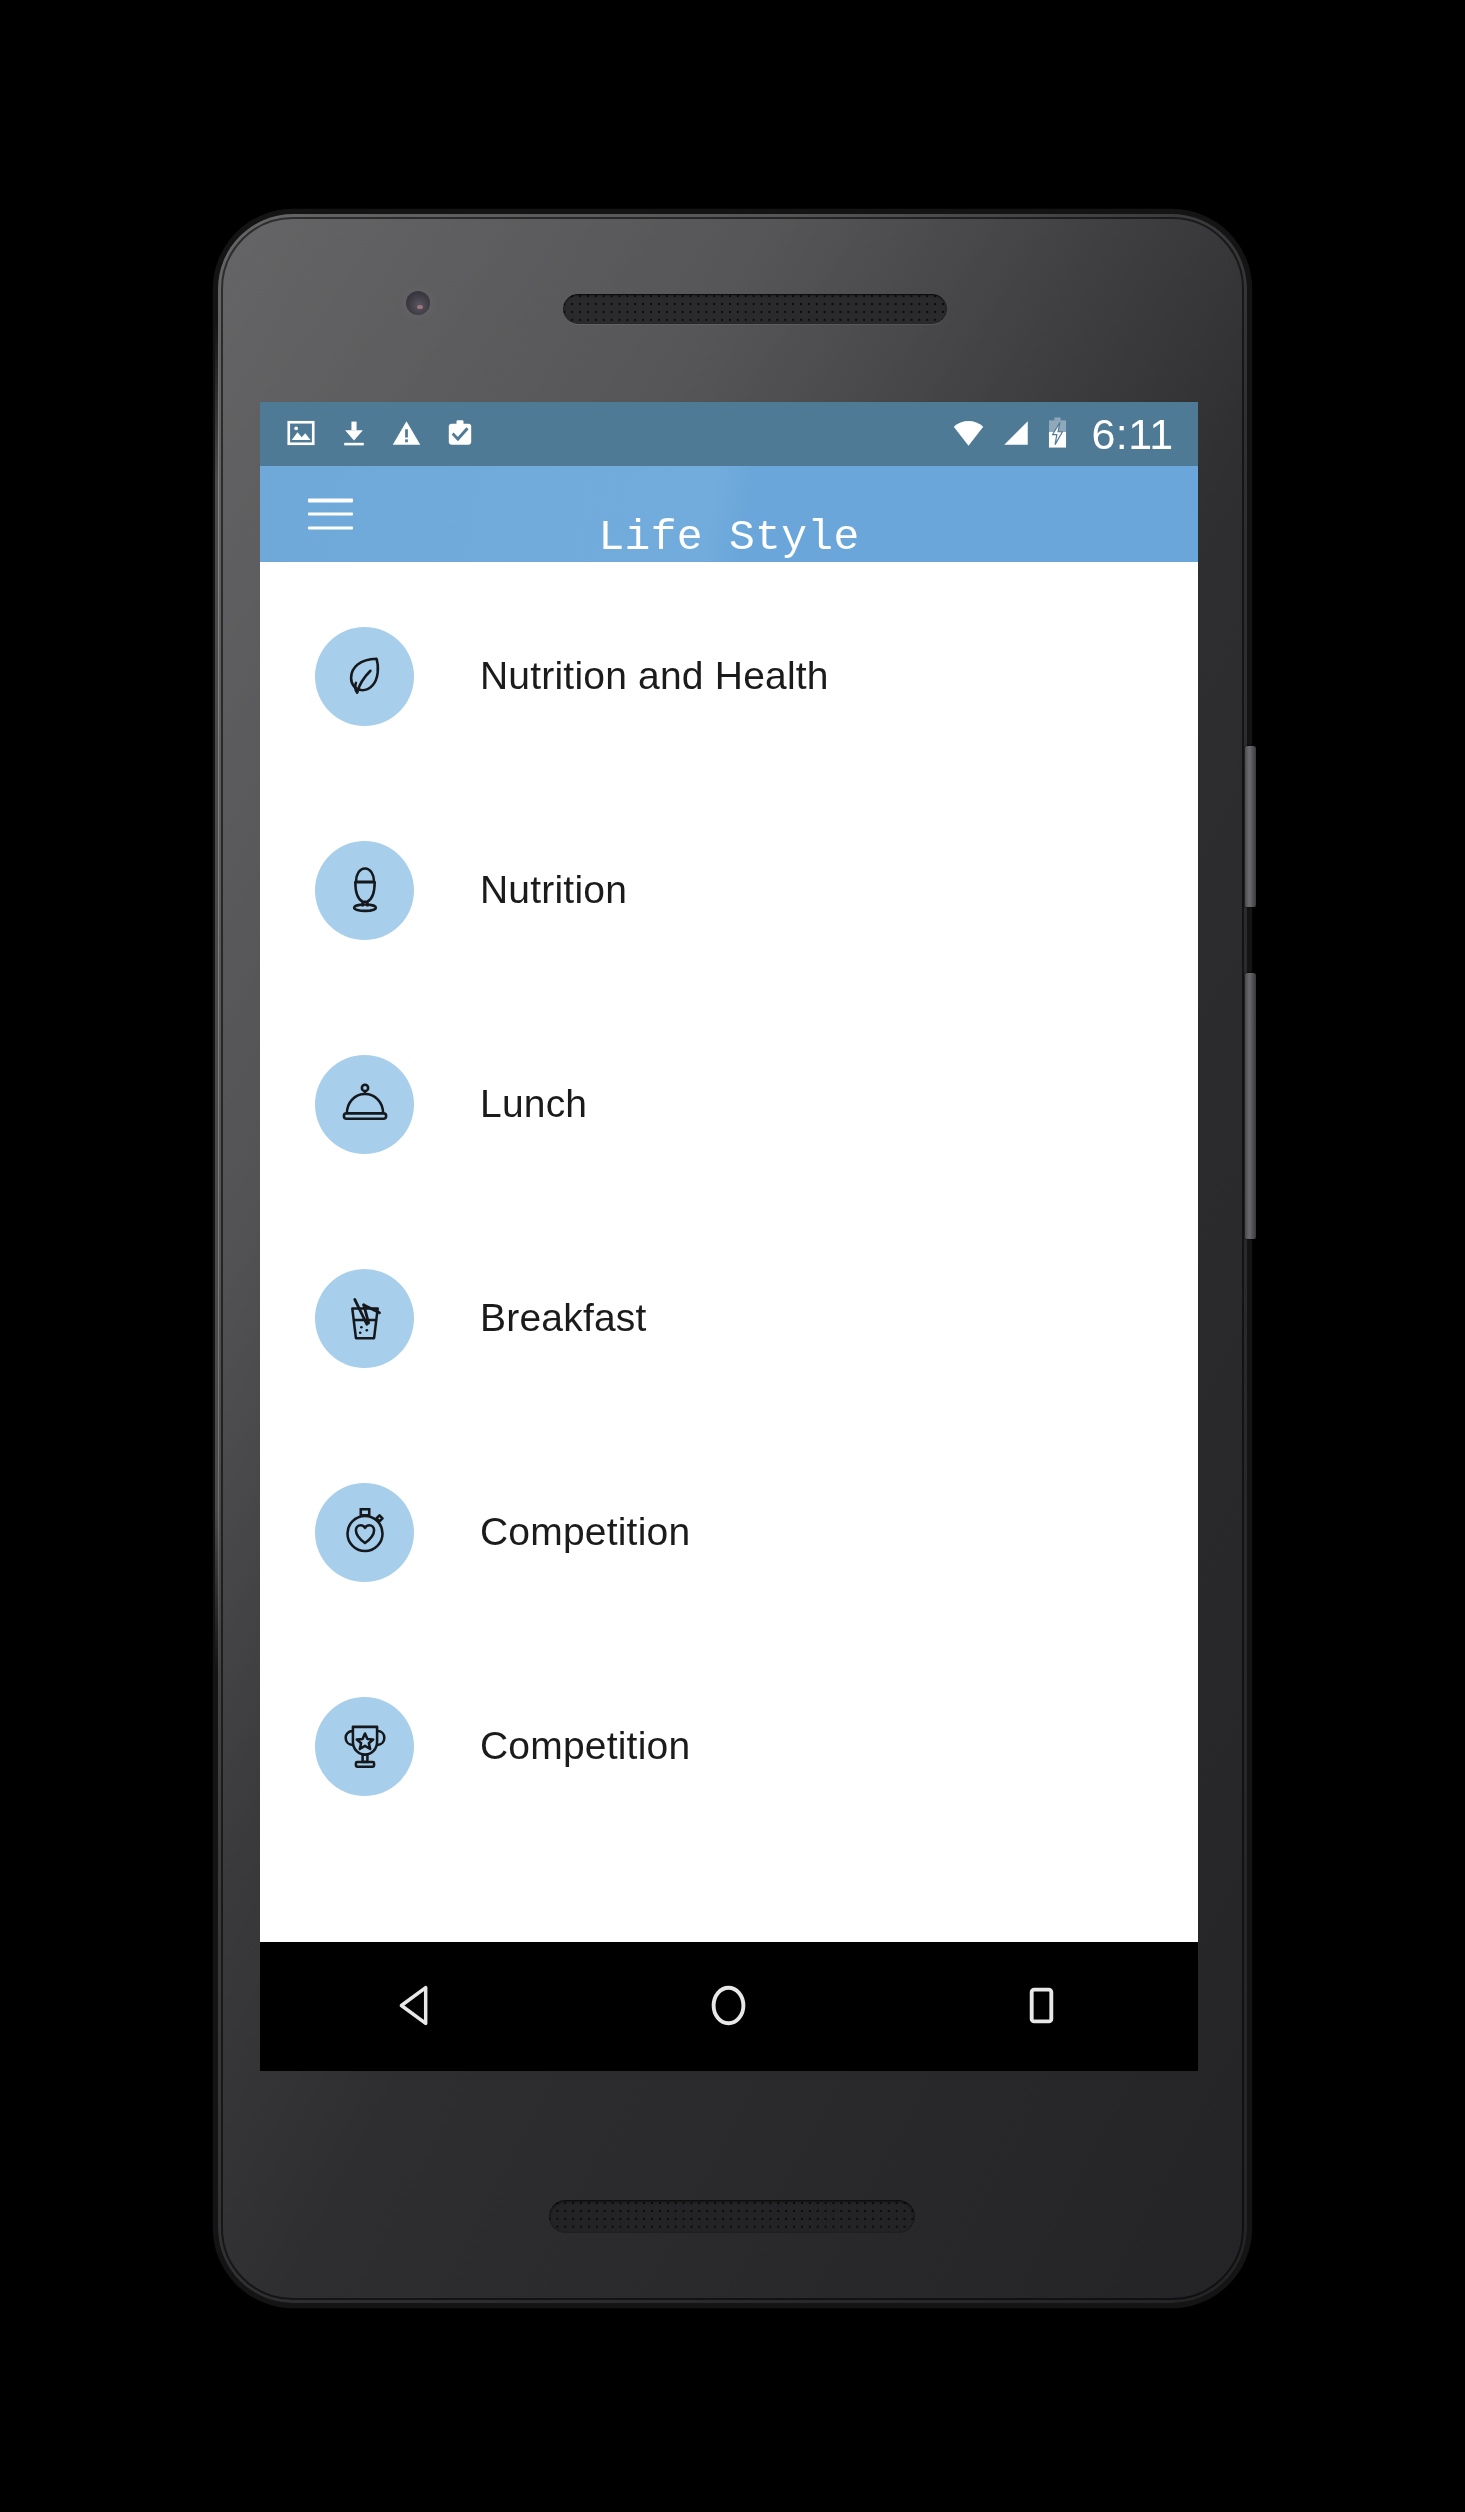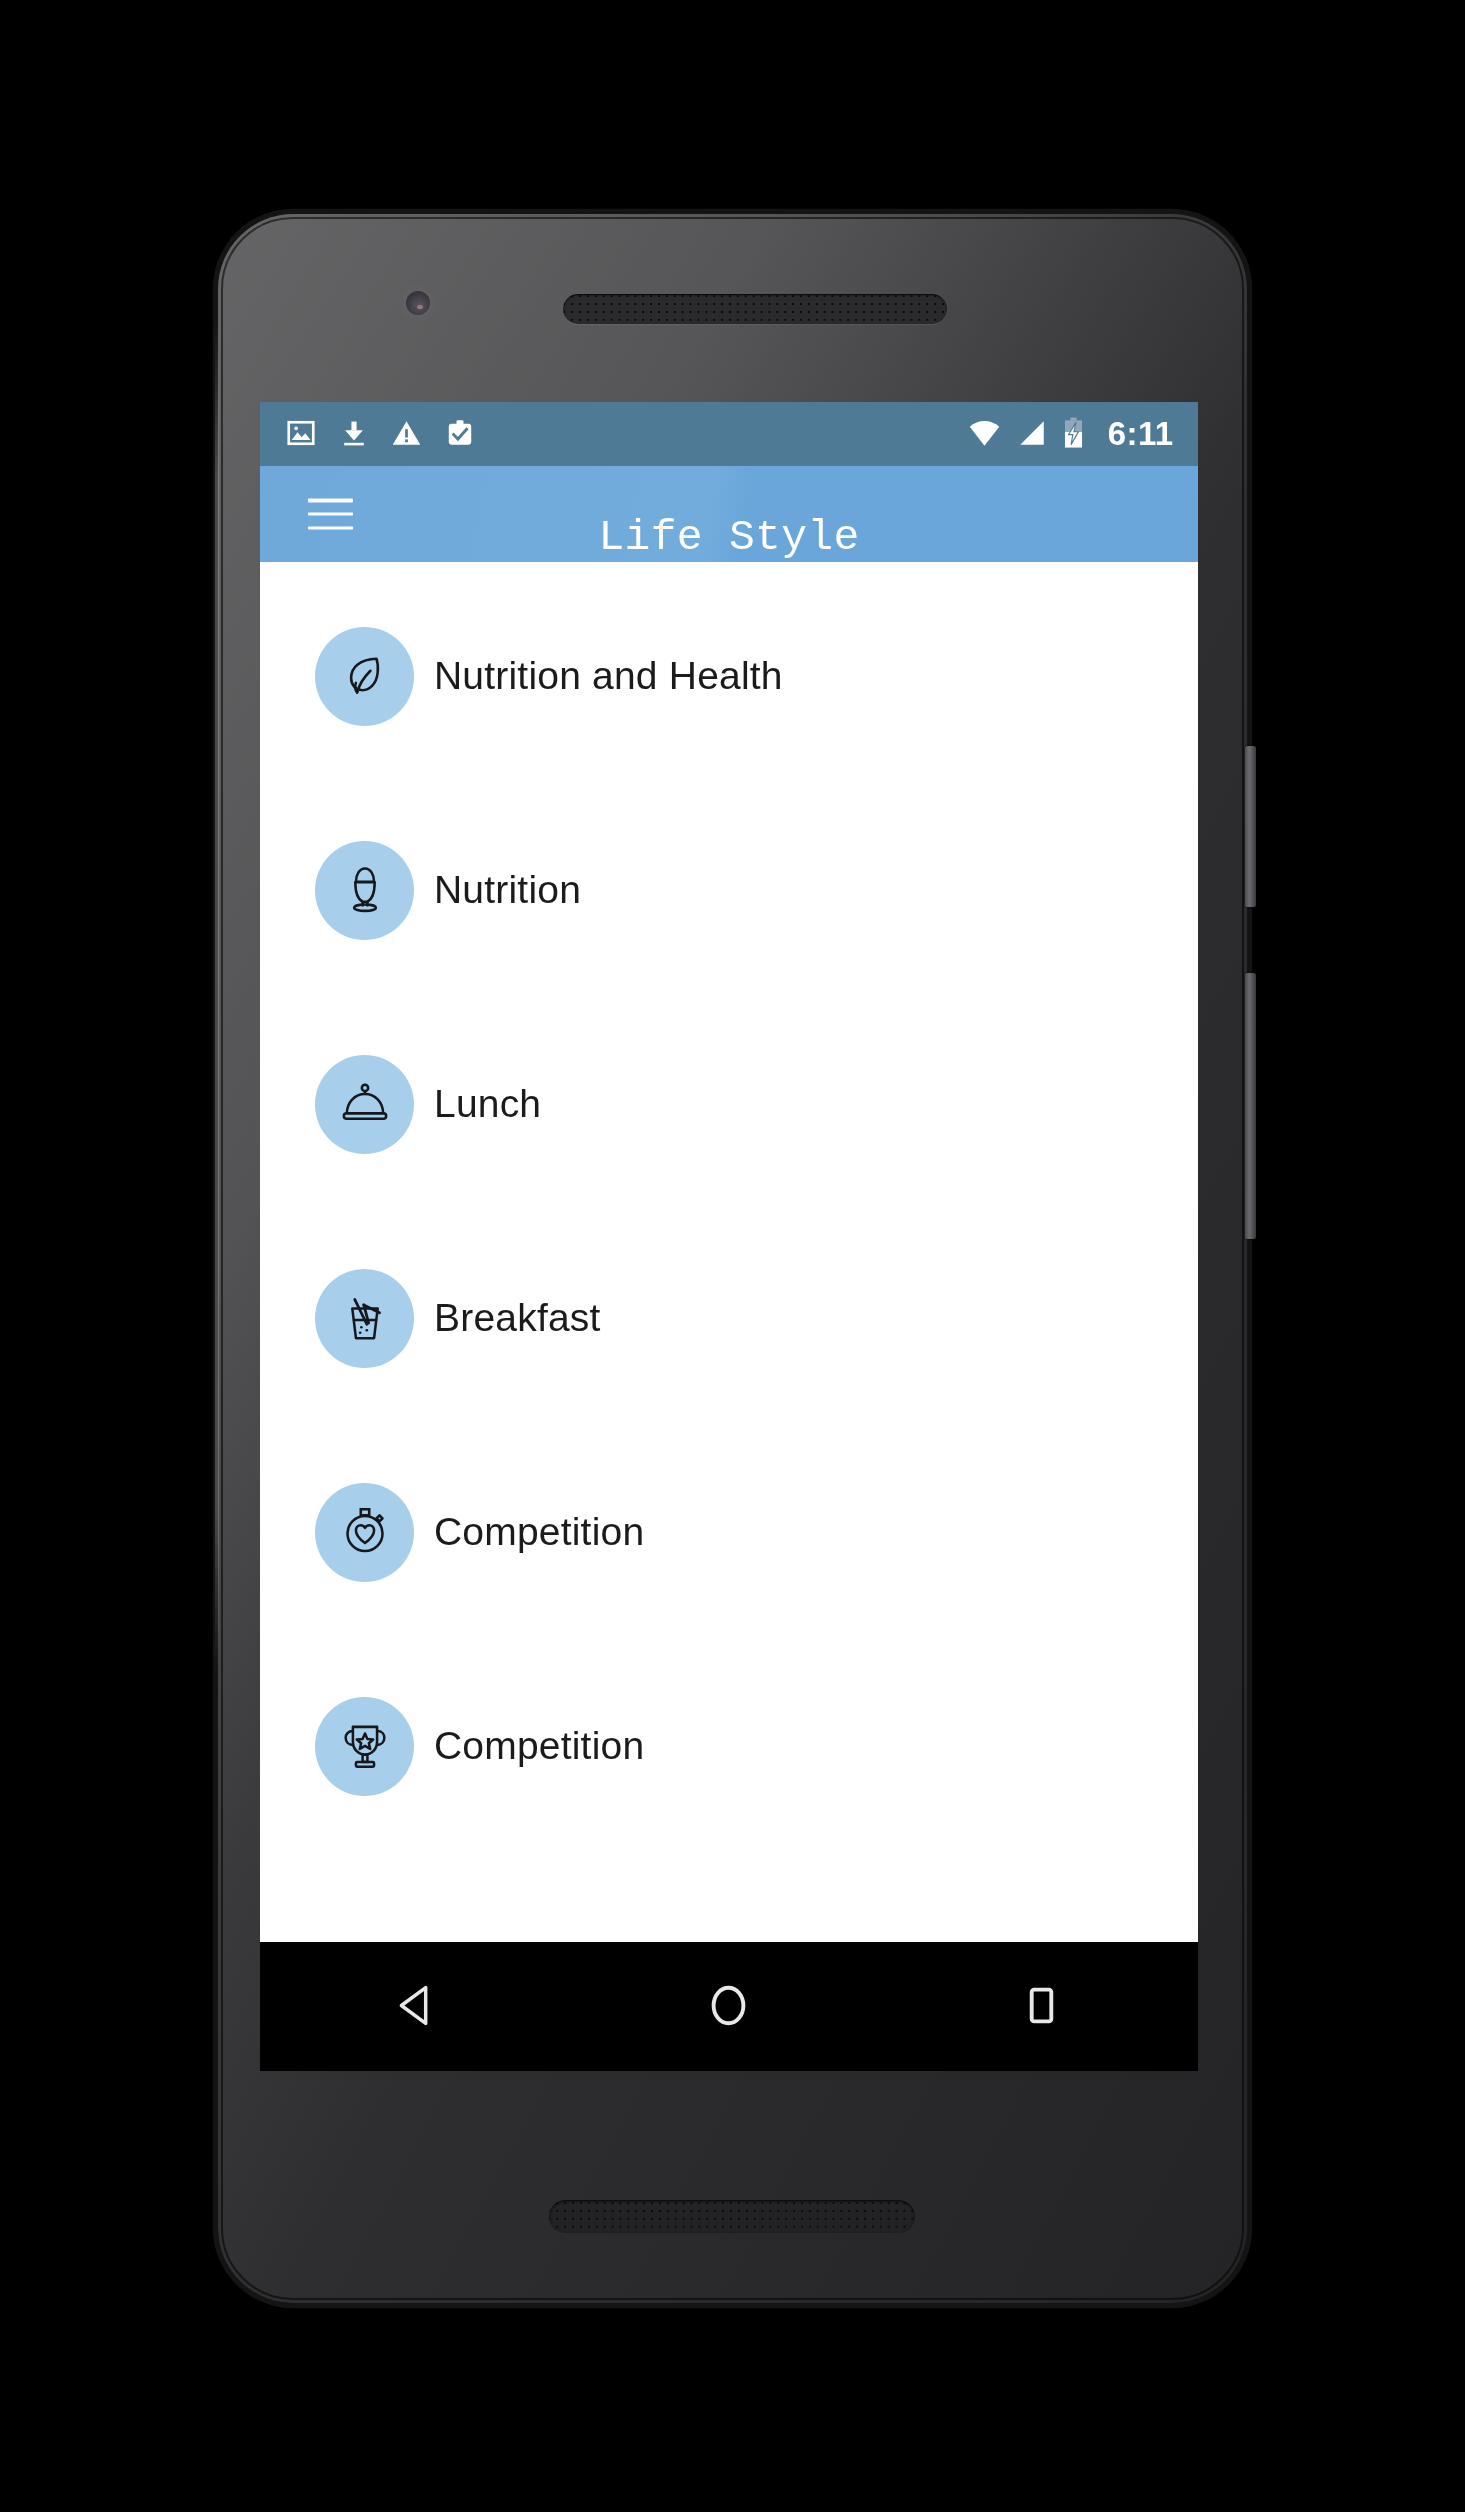--- a/index.html
+++ b/index.html
@@ -110,22 +110,22 @@
     display: flex;
     align-items: center;
     padding: 0 24.4px 0 26px;
     box-sizing: border-box;
   }
   .status-left { display: flex; align-items: center; gap: 23.6px; }
   .status-right { margin-left: auto; display: flex; align-items: center; gap: 15px; }
   .sicon { display: block; }
   .clock {
     color: #ffffff;
-    font-size: 33px;
-    font-weight: bold;
+    font-size: 43px;
+    font-weight: normal;
     letter-spacing: 0.4px;
     margin-left: 7.9px;
     font-family: "Liberation Sans", sans-serif;
   }
 
   
   .appbar {
     height: 96px;
     background: linear-gradient(100deg, #6ea9da 0%, #72acdd 48%, #6aa6d9 52%, #6aa6d9 100%);
     display: flex;
@@ -168,21 +168,21 @@
     cursor: pointer;
   }
   .item-avatar {
     width: 99px; height: 99px;
     border-radius: 50%;
     background: #a7ceea;
     display: flex; align-items: center; justify-content: center;
     flex: none;
   }
   .item-label {
-    margin-left: 20px;
+    margin-left: 66px;
     font-size: 39px;
     color: #1b1b1b;
     font-weight: normal;
     letter-spacing: 0.2px;
   }
 
   
   .navbar {
     position: absolute;
     left: 0; bottom: 0;

